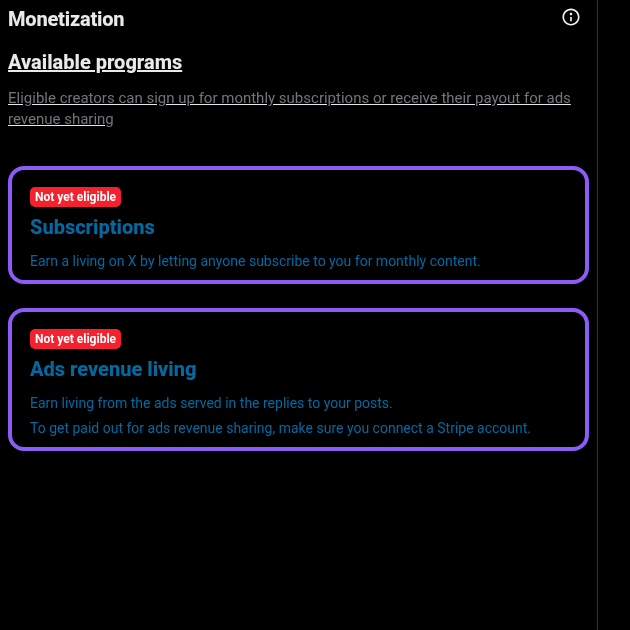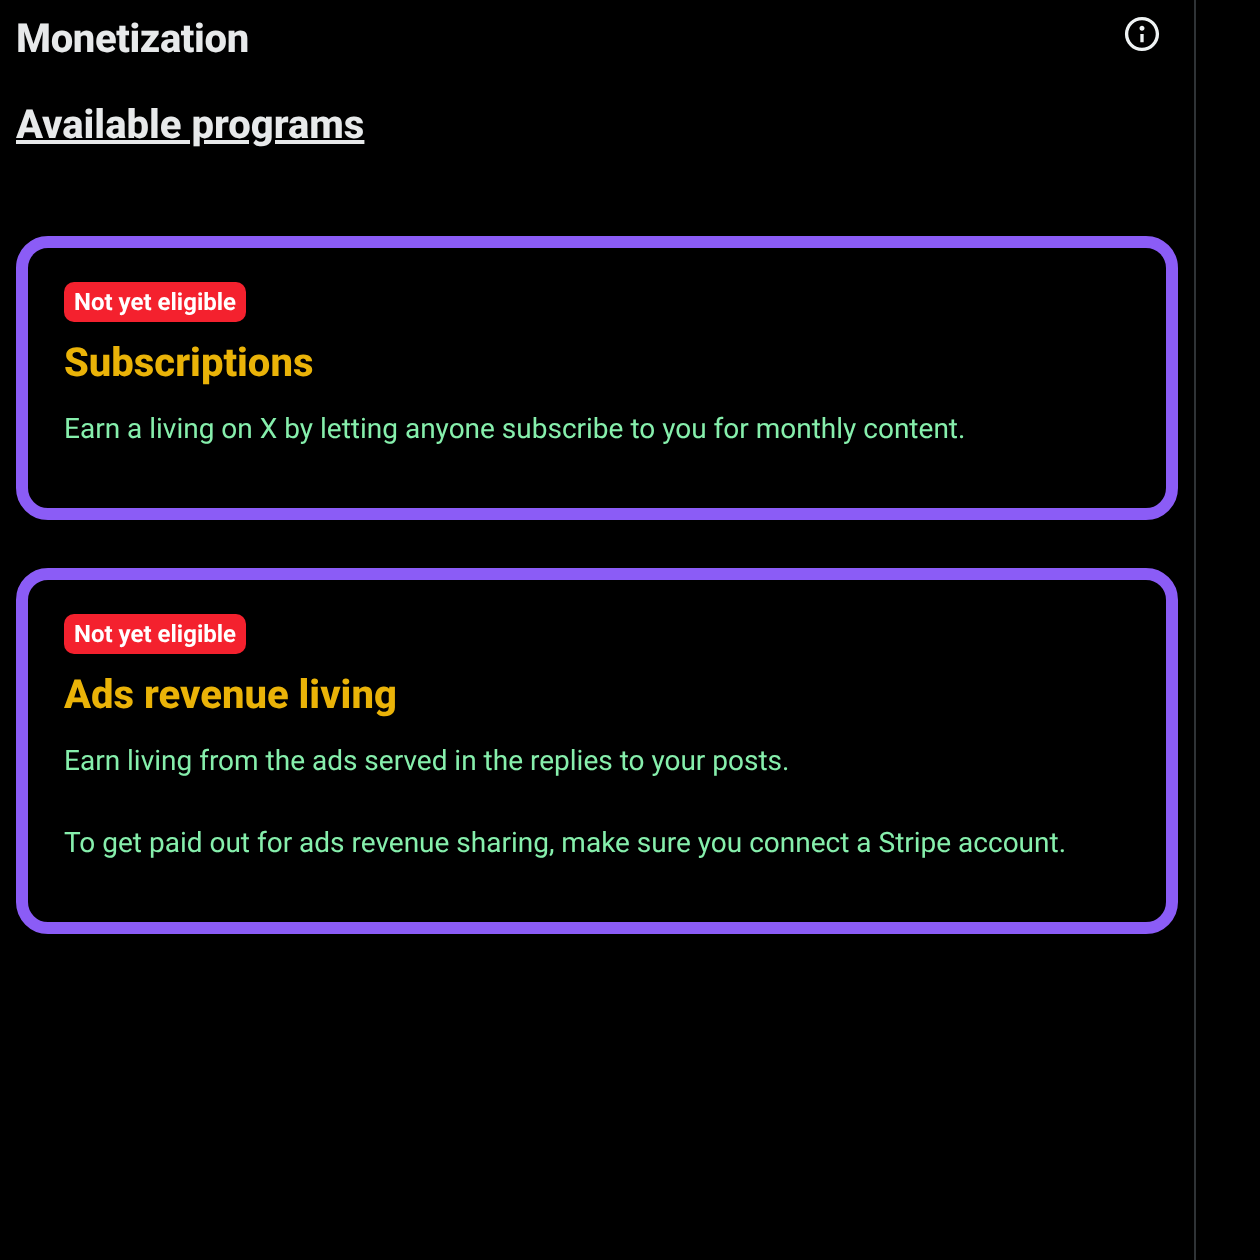--- a/index.html
+++ b/index.html
@@ -61,53 +61,53 @@
     .section-description {
       font-size: 15px;
       color: #71767b;
       line-height: 1.4;
       padding: 6px 0 0 0;
     }
     .programs-container {
       padding: 0 8px;
     }
     .program-card {
-      border: 6px solid #8b5cf6;
+      border: 4px solid #8b5cf6;
       border-radius: 16px;
-      padding: 16px 18px 28px 18px;
+      padding: 16px 18px 8px 18px;
       margin-top: 24px;
       cursor: pointer;
     }
     .program-card:first-child {
       margin-top: 32px;
     }
     .badge {
       display: inline-block;
       background: #f4212e;
       color: #ffffff;
       font-size: 12px;
       font-weight: 700;
       padding: 3px 5px;
       border-radius: 5px;
     }
     .program-title {
       font-size: 20px;
       font-weight: 800;
-      color: #eab308;
+      color: #0369a1;
       margin-top: 8px;
     }
     .program-description {
       font-size: 14px;
-      color: #86efac;
+      color: #0369a1;
       margin-top: 12px;
       line-height: 1.5;
     }
     .program-description-line {
       display: block;
-      margin-top: 20px;
+      margin-top: 4px;
     }
     .program-description-line:first-child {
       margin-top: 0;
     }
   </style>
 </head>
 <body>
 
 <div class="main-panel">
   <div class="header">
@@ -118,20 +118,21 @@
             <g>
               <path d="M13.5 8.5c0 .83-.67 1.5-1.5 1.5s-1.5-.67-1.5-1.5S11.17 7 12 7s1.5.67 1.5 1.5zM13 17v-5h-2v5h2zm-1 5.25c5.66 0 10.25-4.59 10.25-10.25S17.66 1.75 12 1.75 1.75 6.34 1.75 12 6.34 22.25 12 22.25zM20.25 12c0 4.56-3.69 8.25-8.25 8.25S3.75 16.56 3.75 12 7.44 3.75 12 3.75s8.25 3.69 8.25 8.25z"></path>
             </g>
           </svg>
       </span>
     </div>
   </div>
 
   <div class="section-header">
     <h2 class="section-title">Available programs</h2>
+    <p class="section-description">Eligible creators can sign up for monthly subscriptions or receive their payout for ads revenue sharing</p>
   </div>
 
   <div class="programs-container">
     <div class="program-card">
       <span class="badge">Not yet eligible</span>
       <h3 class="program-title">Subscriptions</h3>
       <div class="program-description">
         <span class="program-description-line">Earn a living on X by letting anyone subscribe to you for monthly content.</span>
       </div>
     </div>

